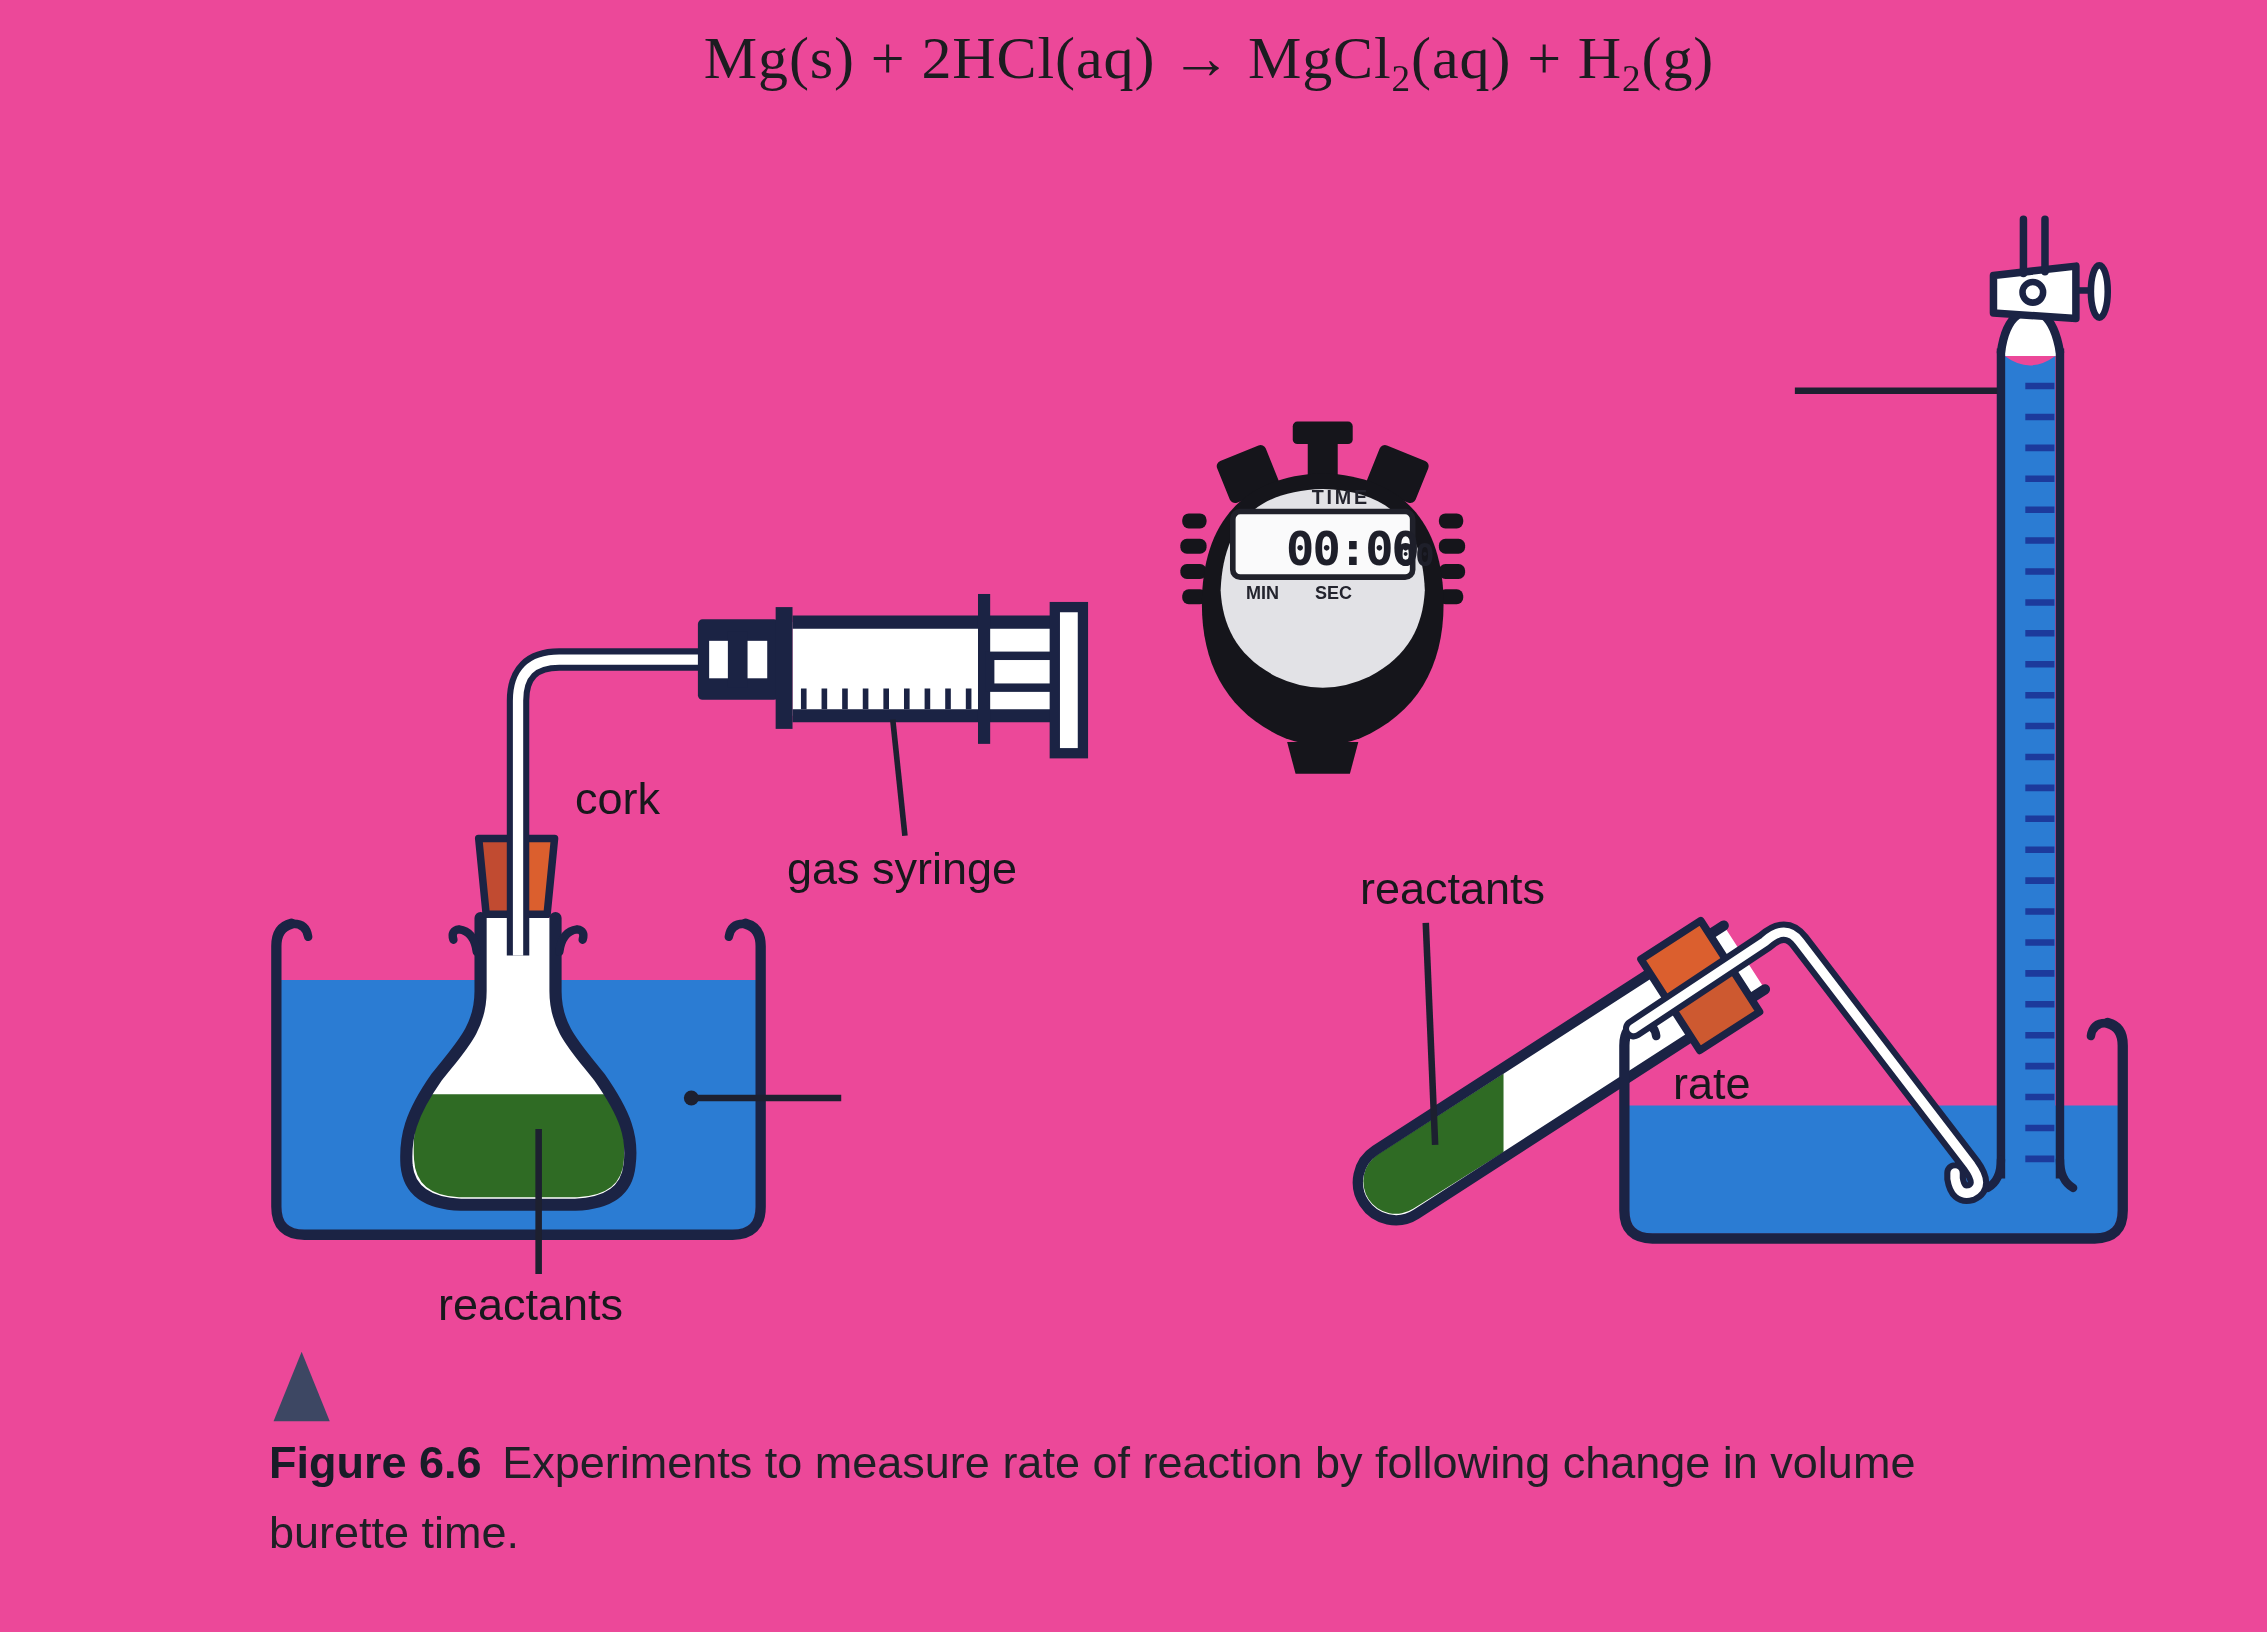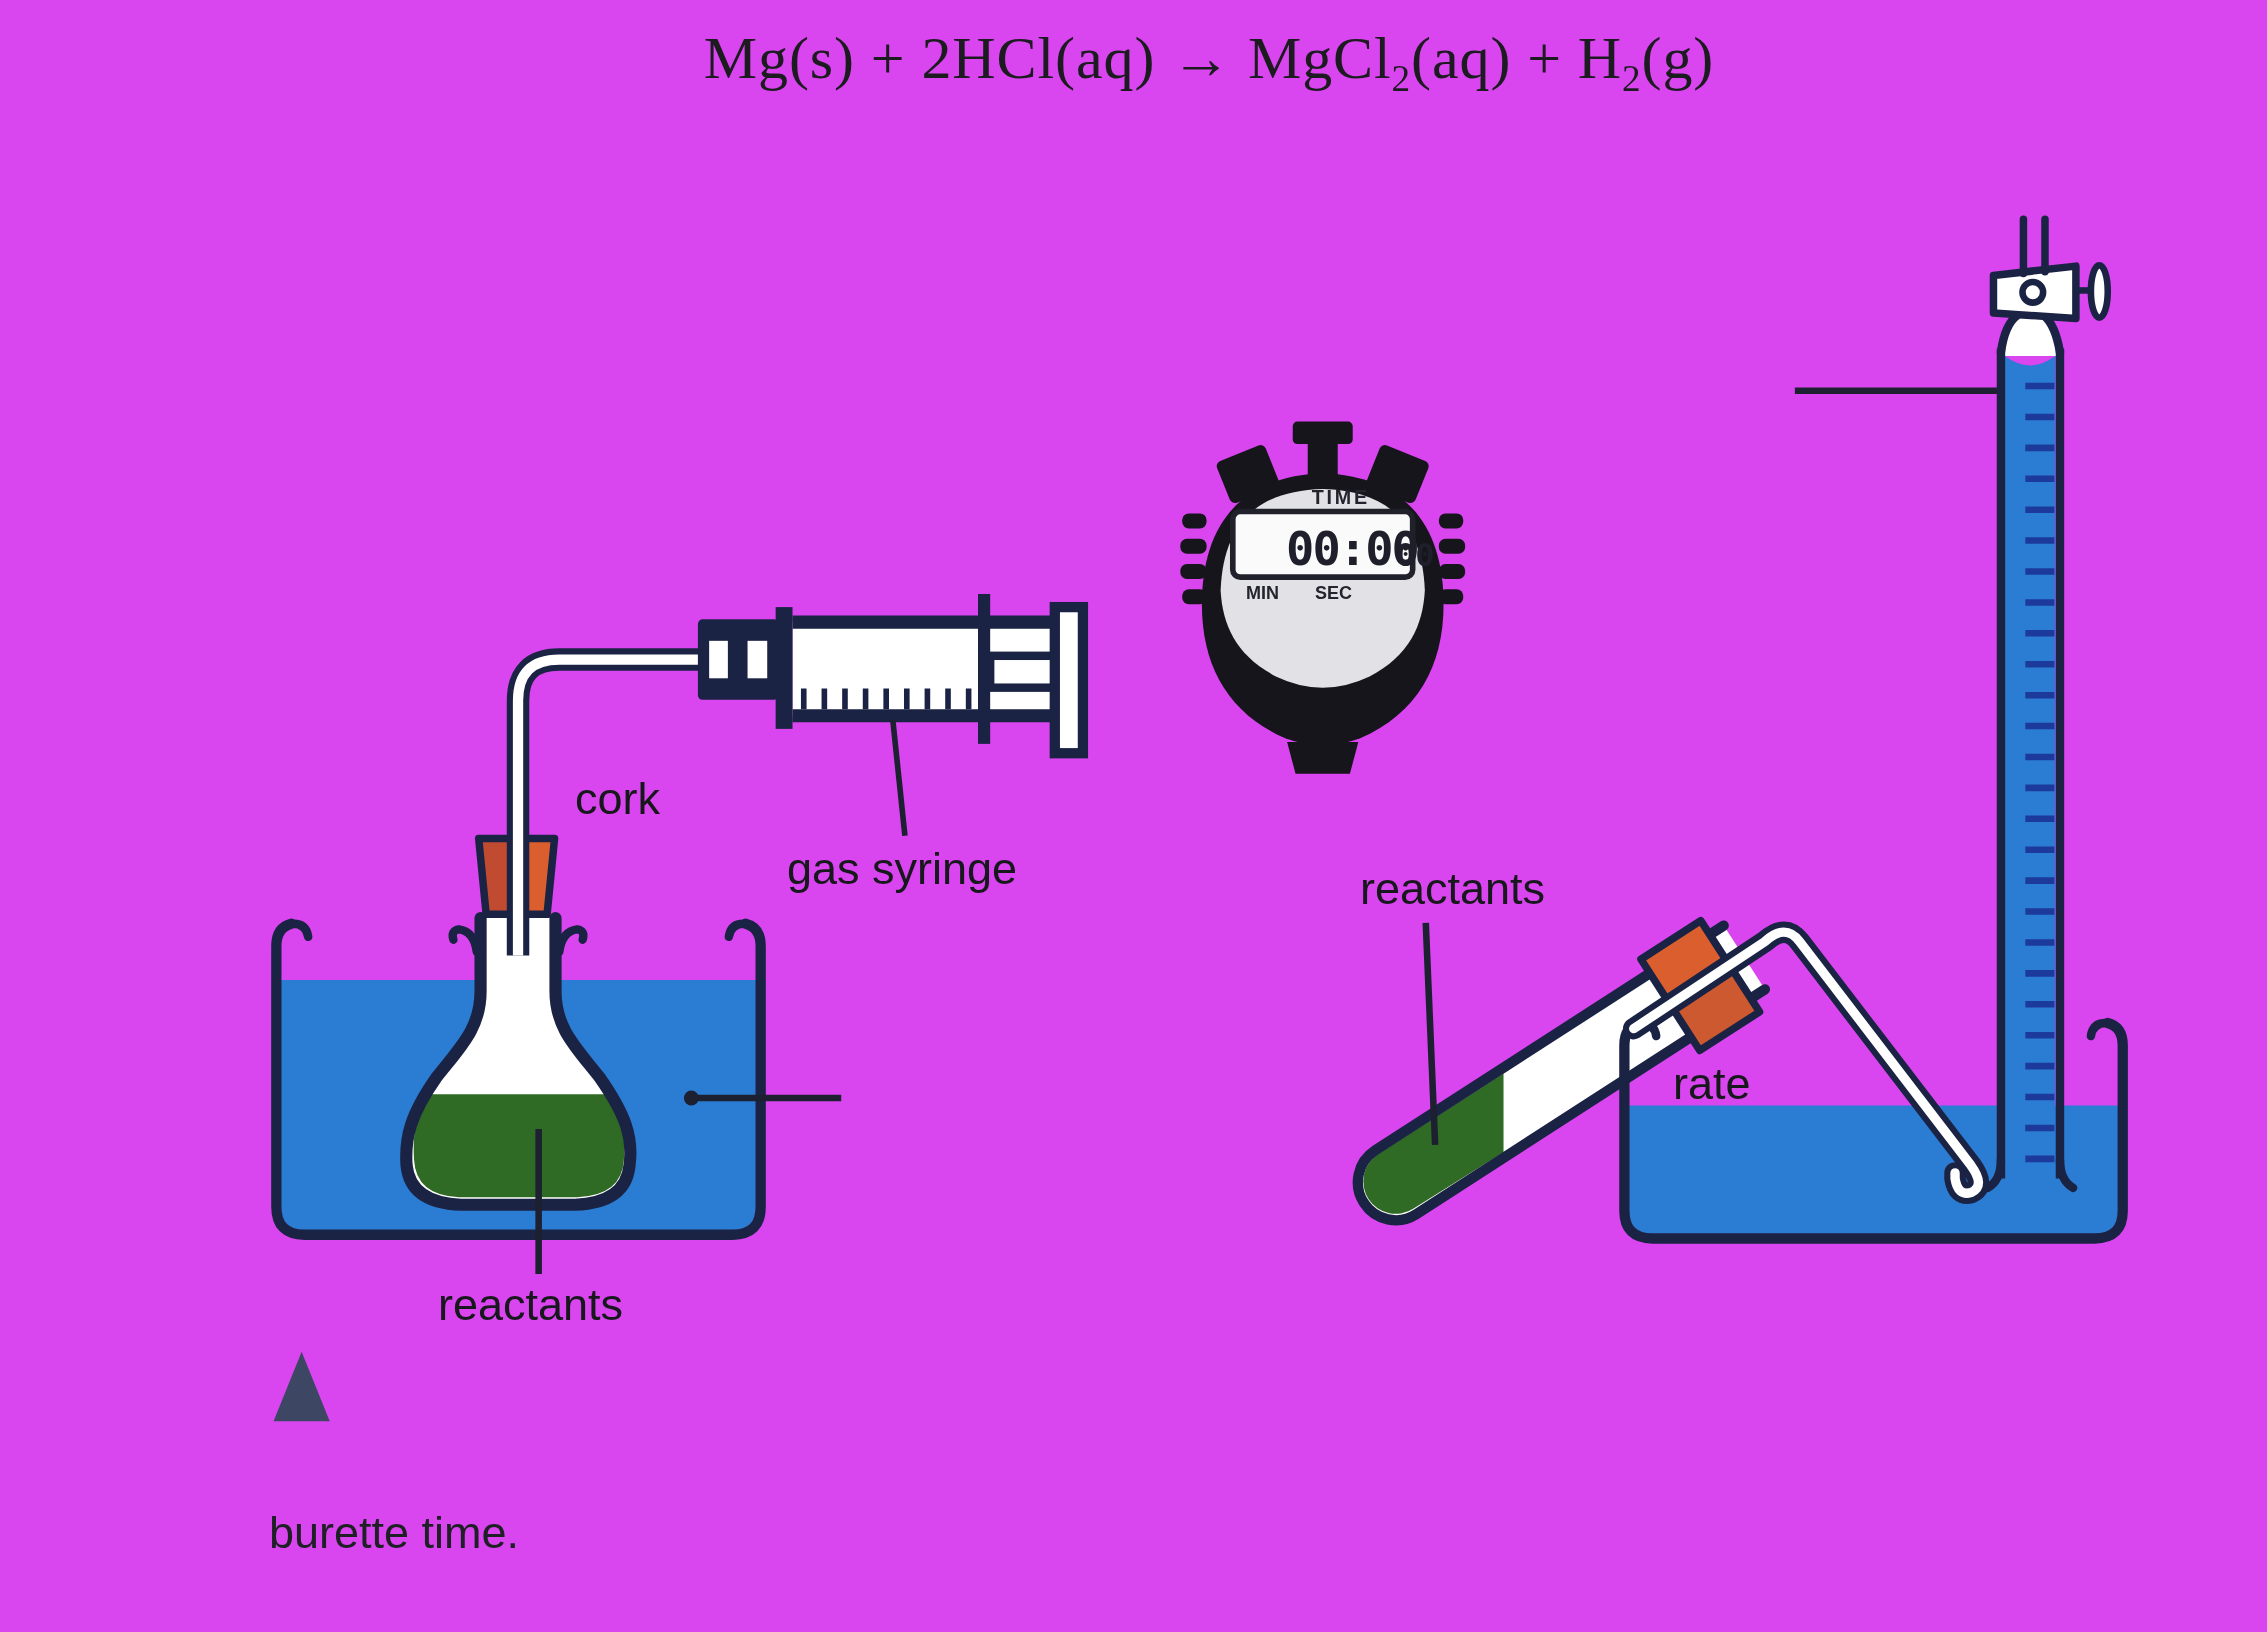--- a/index.html
+++ b/index.html
@@ -1,19 +1,19 @@
 <!DOCTYPE html>
 <html style="font-size:15px"><head>
 <meta charset="utf-8">
 <style>
   html,body{margin:0;padding:0;background:#e8e8e8;}
   .page{
     position:relative;
     width:2267px;height:1632px;
-    background:#d946ef;
+    background:#ec4899;
     overflow:hidden;
     font-family:"Liberation Sans", sans-serif;
     color:#17181c;
   }
   .abs{position:absolute;}
   svg{position:absolute;left:0;top:0;}
   .equation{
     left:553px;top:24px;width:1312px;
     text-align:center;
     font-family:"Liberation Serif", serif;
@@ -200,16 +200,19 @@
   <div class="abs diagram-label lbl-reactants-left">reactants</div>
   <div class="abs diagram-label lbl-reactants-right">reactants</div>
   <div class="abs diagram-label lbl-water">rate</div>
 
   <div class="abs sw-text sw-mode">TIME</div>
   <div class="abs sw-digits-main">00:00</div>
   <div class="abs sw-digits-frac">00</div>
   <div class="abs sw-text sw-min">MIN</div>
   <div class="abs sw-text sw-sec">SEC</div>
 
+  <div class="abs caption-line cap-1">
+    <span class="fig-label">Figure 6.6</span><span class="cap-text">Experiments to measure rate of reaction by following change in volume</span>
+  </div>
   <div class="abs caption-line cap-2">burette time.</div>
 
 </div>
 
 
 </body></html>

